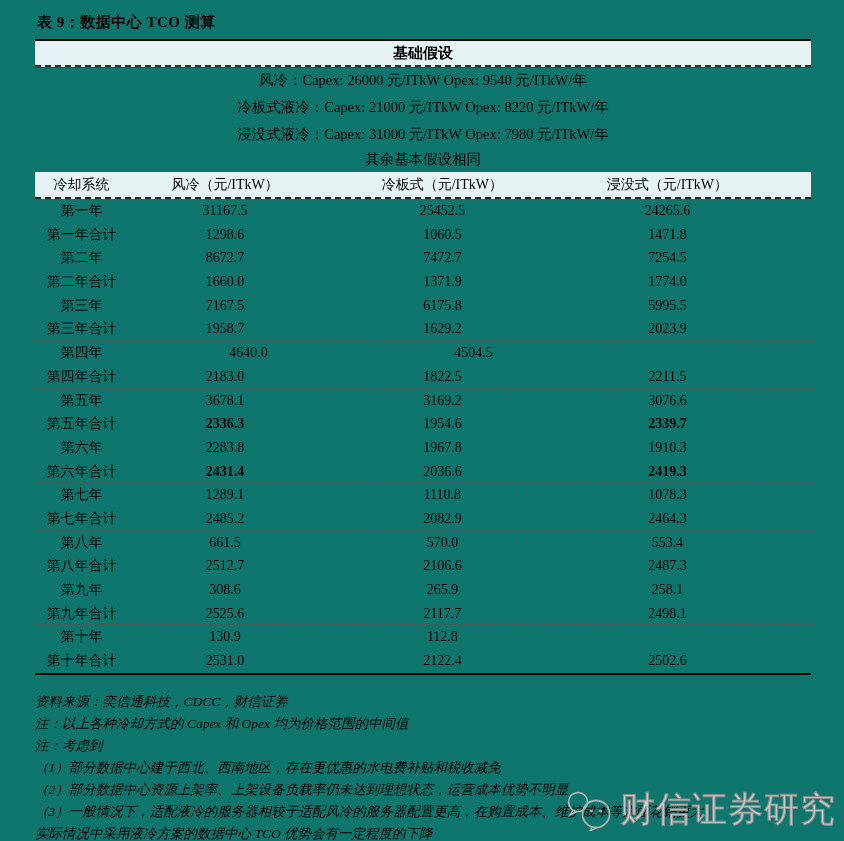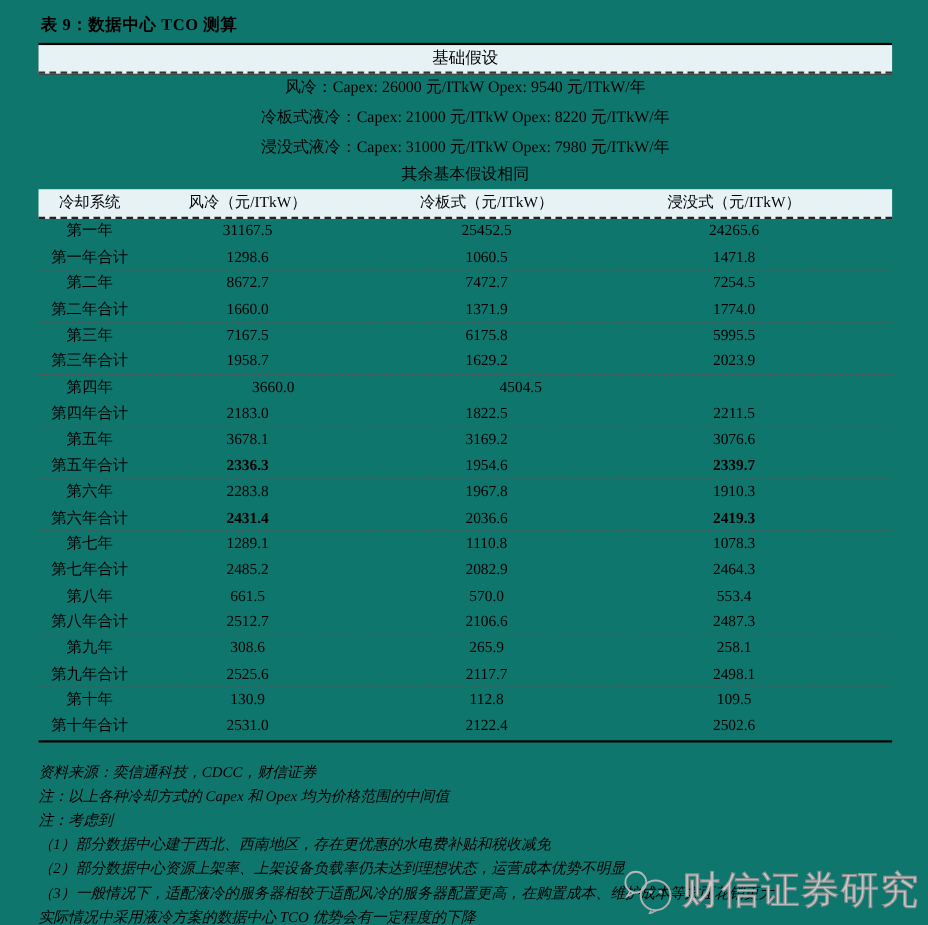--- a/index.html
+++ b/index.html
@@ -16,21 +16,21 @@
   .title{
     font-weight:bold;
     font-size:15px;
     padding:3px 0 7px 2px;
     border-bottom:2.5px solid #000;
     letter-spacing:.5px;
   }
   .assump-header{
     background:#e6f2f4;
     text-align:center;
-    font-weight:normal;
+    font-weight:bold;
     font-size:15px;
     height:24px;line-height:24px;
     border-bottom:2px dashed #333;
     box-shadow:0 1px 0 #444;
   }
   .assump-line{
     text-align:center;
     font-size:14.5px;
     height:27px;line-height:27px;
   }
@@ -130,21 +130,21 @@
       <div class="c c4">5995.5</div>
     </div>
     <div class="trow ge">
       <div class="c c1">第三年合计</div>
       <div class="c c2">1958.7</div>
       <div class="c c3">1629.2</div>
       <div class="c c4">2023.9</div>
     </div>
     <div class="trow">
       <div class="c c1">第四年</div>
-      <div class="c c3">3660.0</div>
+      <div class="c c3">4640.0</div>
       <div class="c c4">4504.5</div>
     </div>
     <div class="trow ge">
       <div class="c c1">第四年合计</div>
       <div class="c c2">2183.0</div>
       <div class="c c3">1822.5</div>
       <div class="c c4">2211.5</div>
     </div>
     <div class="trow">
       <div class="c c1">第五年</div>
@@ -203,21 +203,20 @@
     <div class="trow ge">
       <div class="c c1">第九年合计</div>
       <div class="c c2">2525.6</div>
       <div class="c c3">2117.7</div>
       <div class="c c4">2498.1</div>
     </div>
     <div class="trow">
       <div class="c c1">第十年</div>
       <div class="c c2">130.9</div>
       <div class="c c3">112.8</div>
-      <div class="c c4">109.5</div>
     </div>
     <div class="trow">
       <div class="c c1">第十年合计</div>
       <div class="c c2">2531.0</div>
       <div class="c c3">2122.4</div>
       <div class="c c4">2502.6</div>
     </div>
   </div>
 
   <div class="notes">

